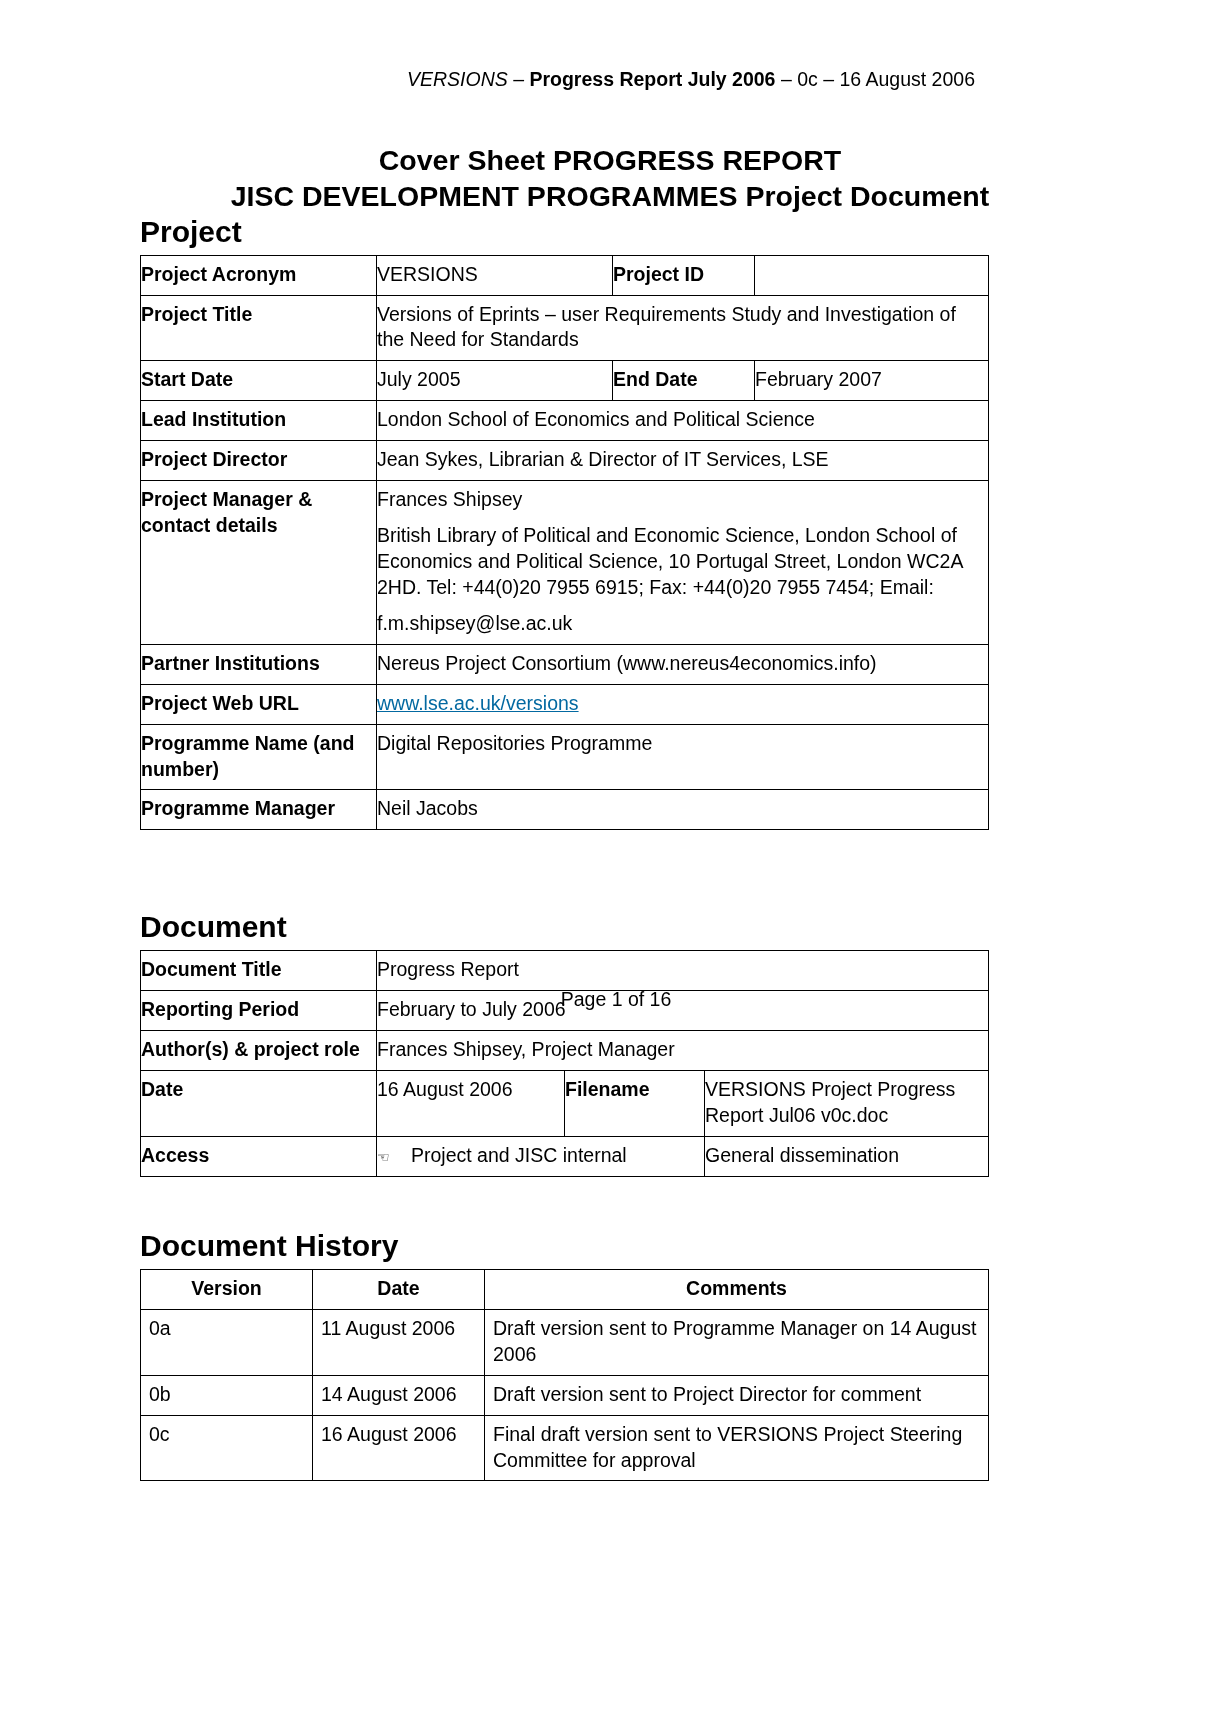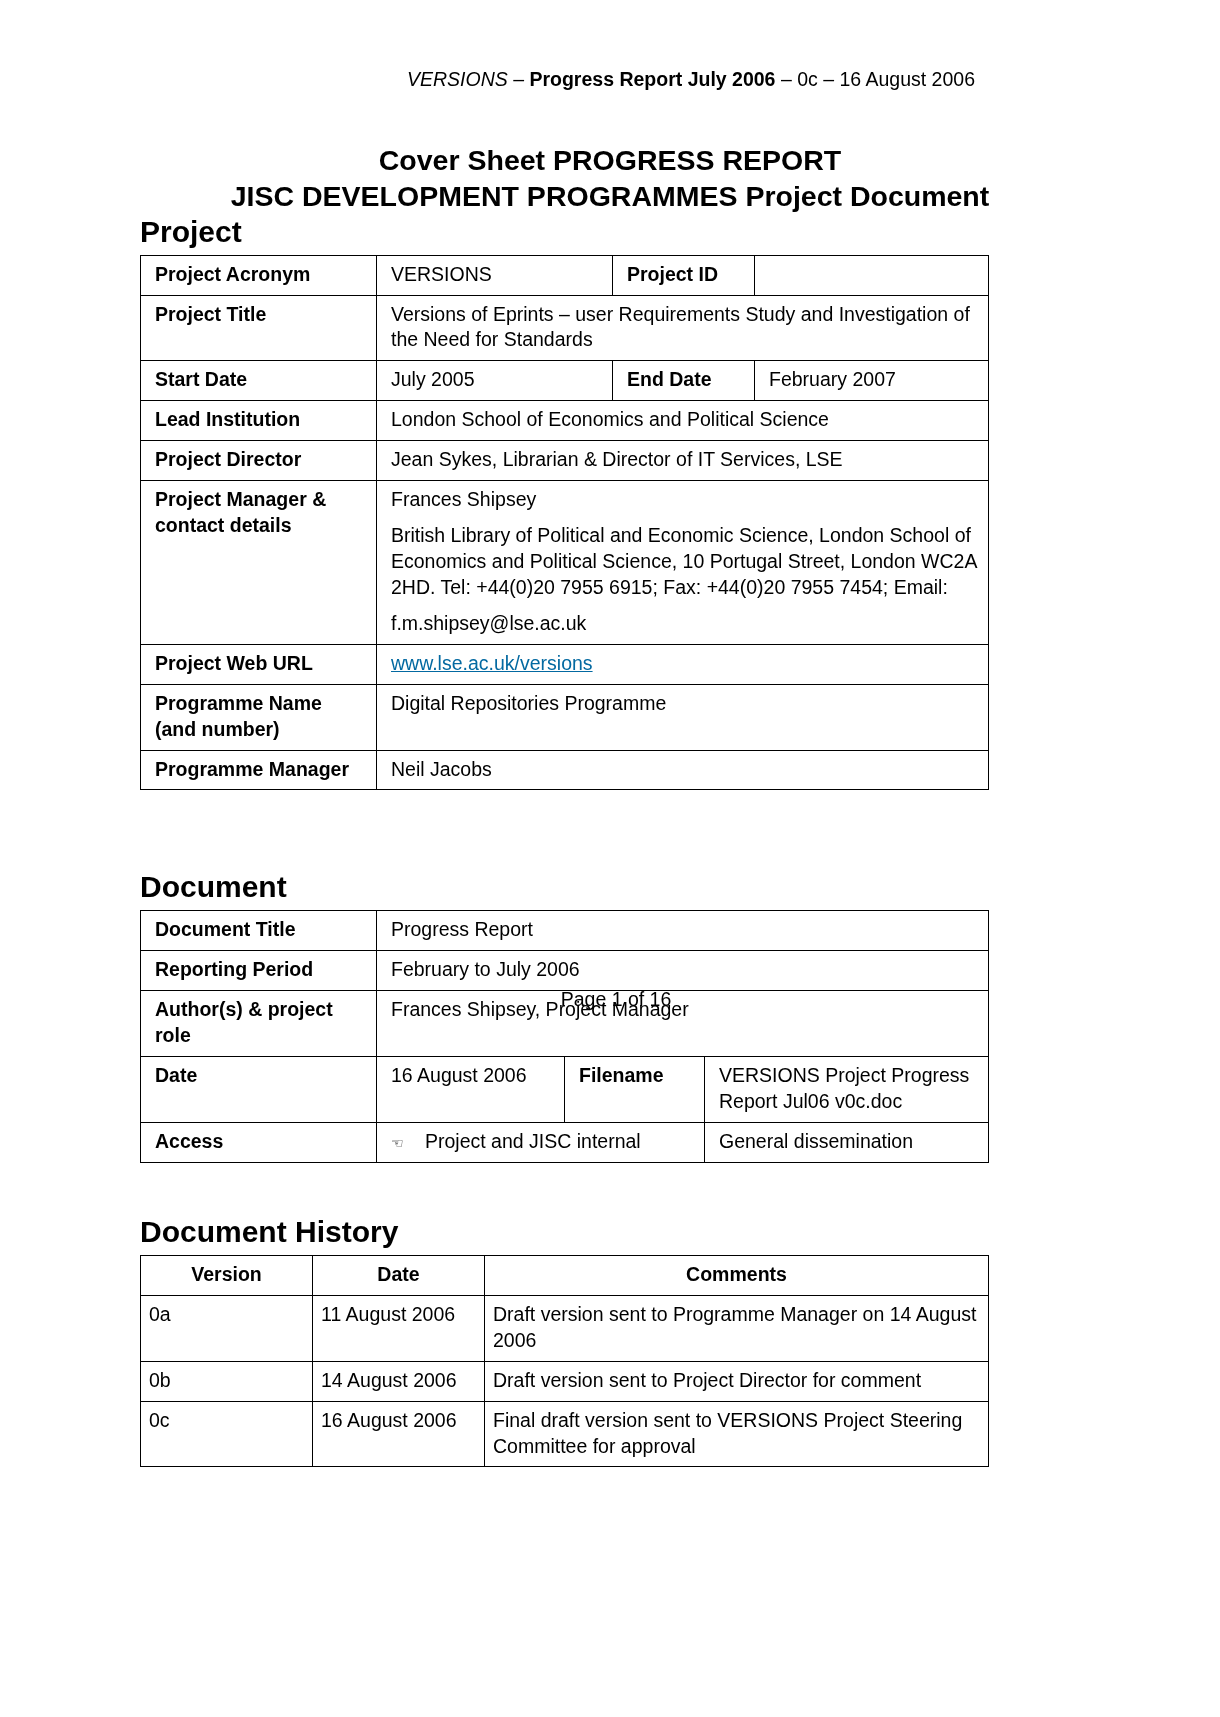--- a/index.html
+++ b/index.html
@@ -72,21 +72,21 @@
     padding: 0 232px 0 140px;
   }
   table.doc-table {
     border-collapse: collapse;
     width: 848px;
     table-layout: fixed;
     font-size: 19.5px;
   }
   table.doc-table td {
     border: 1.6px solid #000000;
-    padding: 6px 8px 7px 14px;
+    padding: 6px 8px 7px 0;
     vertical-align: top;
     line-height: 1.33;
     word-wrap: break-word;
   }
   td.lbl {
     font-weight: bold;
   }
   td.val {
     font-weight: normal;
   }
@@ -192,20 +192,24 @@
         </tr>
         <tr>
           <td class="lbl">Project Manager &amp; contact details</td>
           <td class="val" colspan="3">
             <div style="margin-bottom:10px;">Frances Shipsey</div>
             <div>British Library of Political and Economic Science, London School of Economics and Political Science, 10 Portugal Street, London WC2A 2HD. Tel: +44(0)20 7955 6915; Fax: +44(0)20 7955 7454; Email:</div>
             <div style="margin-top:10px;">f.m.shipsey@lse.ac.uk</div>
           </td>
         </tr>
         <tr>
+          <td class="lbl">Partner Institutions</td>
+          <td class="val" colspan="3">Nereus Project Consortium (www.nereus4economics.info)</td>
+        </tr>
+        <tr>
           <td class="lbl">Project Web URL</td>
           <td class="val" colspan="3"><span class="link">www.lse.ac.uk/versions</span></td>
         </tr>
         <tr>
           <td class="lbl">Programme Name (and number)</td>
           <td class="val" colspan="3">Digital Repositories Programme</td>
         </tr>
         <tr>
           <td class="lbl">Programme Manager</td>
           <td class="val" colspan="3">Neil Jacobs</td>

